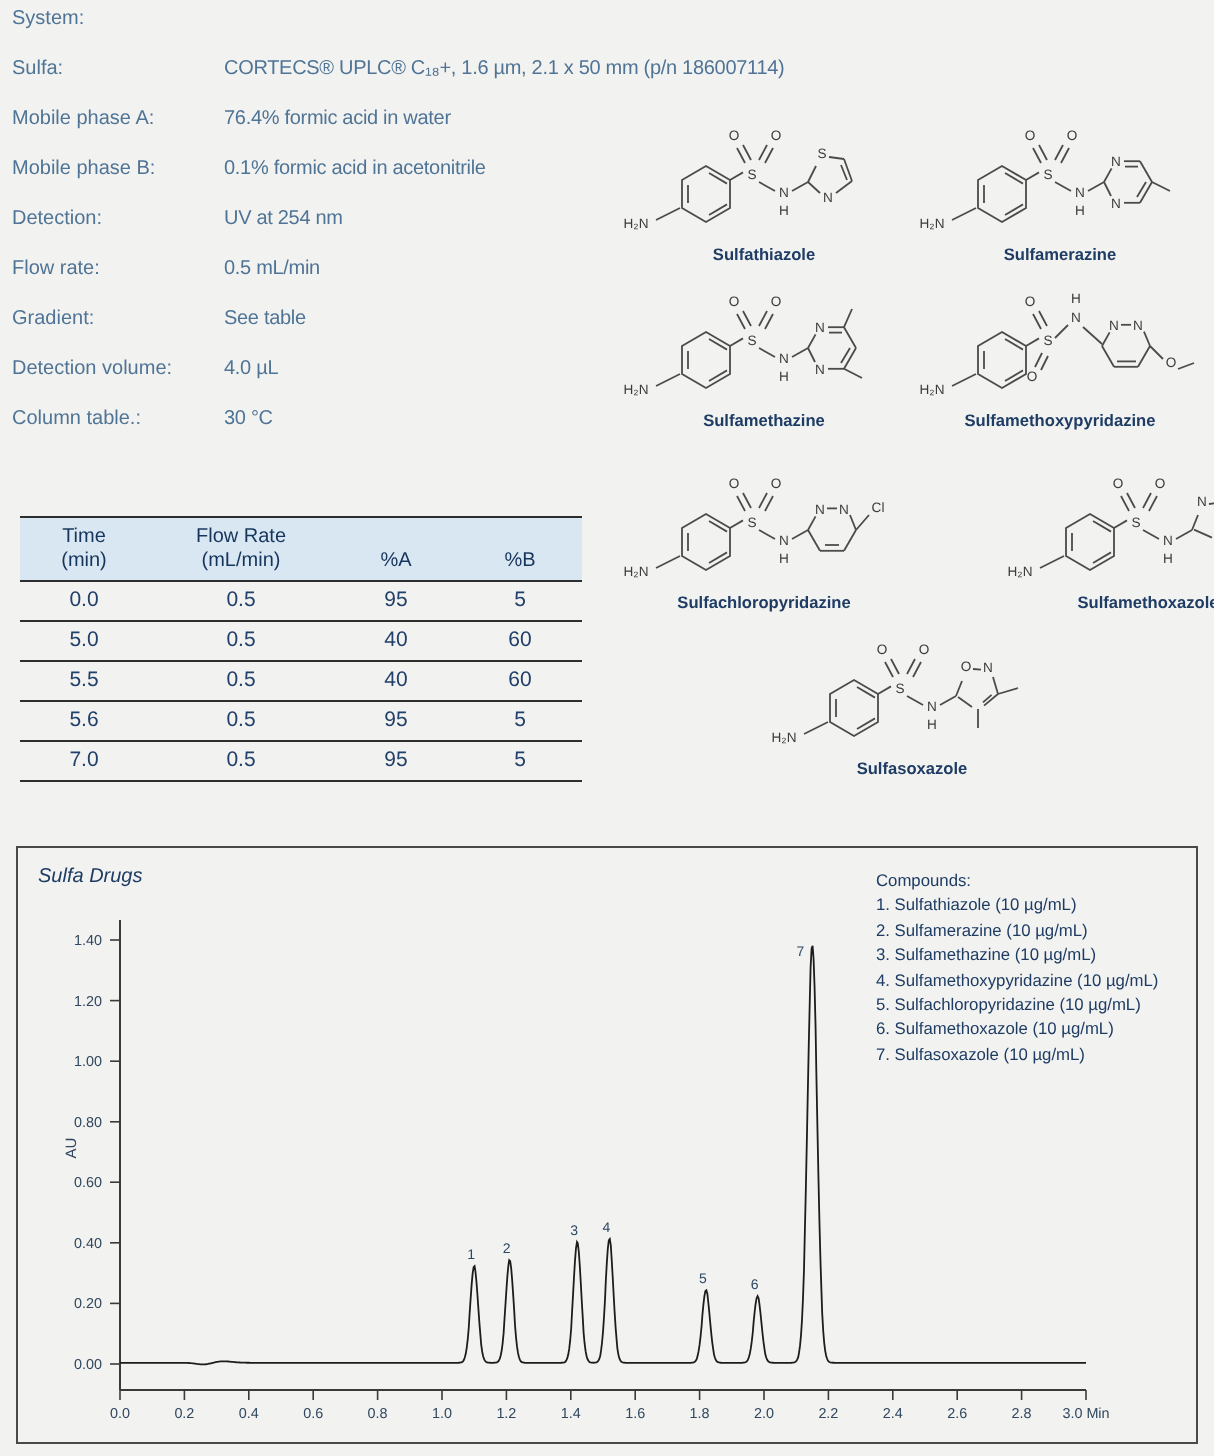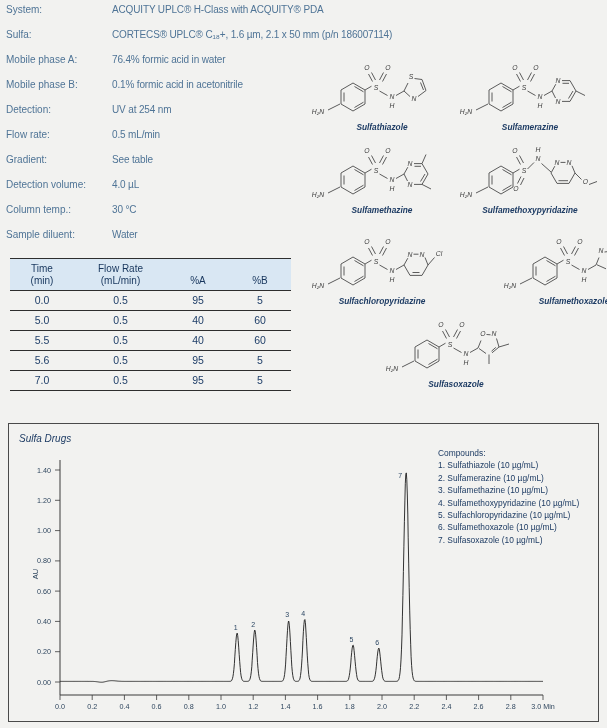--- a/index.html
+++ b/index.html
@@ -17,51 +17,50 @@
                   border-top:1px solid #2e2e2e;table-layout:fixed;}
   .gradient-table th{background:#d9e7f3;color:#16355c;font-size:10px;font-weight:normal;
                      text-align:center;vertical-align:bottom;padding:4px 0 3px;
                      border-bottom:1px solid #2e2e2e;line-height:12px;}
   .gradient-table td{color:#21406a;font-size:10.5px;text-align:center;padding:3px 0 4px;
                      border-bottom:1px solid #2e2e2e;}
   .gradient-table col.c1{width:64px}.gradient-table col.c2{width:93px}
   .gradient-table col.c3{width:62px}.gradient-table col.c4{width:62px}
 
   
-  .structures{position:absolute;left:308px;top:55px;width:296px;font-style:italic;}
+  .structures{position:absolute;left:308px;top:55px;width:296px;}
   .struct-row{display:flex;justify-content:space-between;}
   .struct-row.single{justify-content:center;}
   .struct-cell{width:148px;display:flex;flex-direction:column;align-items:center;}
   .struct-label{font-size:8.3px;font-weight:bold;color:#1e3c64;text-align:center;margin-top:1px;}
   svg.struct{display:block;}
   svg.struct line{stroke:#4b4b4b;stroke-width:0.9;}
   svg.struct polygon{fill:none;stroke:#4b4b4b;stroke-width:0.9;}
   svg.struct text{fill:#3c3c3c;font-size:6.8px;font-family:"Liberation Sans",sans-serif;}
 
   
   .chart-panel{position:absolute;left:8px;top:423px;width:589px;height:297px;border:1px solid #4a4a4a;}
   .chart-title{position:absolute;left:10px;top:9px;font-size:10px;font-style:italic;color:#1e3c64;z-index:2;}
-  .legend{position:absolute;left:429px;top:10px;font-size:8.4px;color:#1e3c64;line-height:12.4px;z-index:2;margin-top:13px;}
+  .legend{position:absolute;left:429px;top:10px;font-size:8.4px;color:#1e3c64;line-height:12.4px;z-index:2;}
   .legend-title{margin-bottom:0;}
   svg.chrom{position:absolute;left:0;top:0;}
   svg.chrom .axis{stroke:#3a3a3a;stroke-width:1;fill:none;}
   svg.chrom .tick{stroke:#3a3a3a;stroke-width:0.8;}
   svg.chrom text{font-family:"Liberation Sans",sans-serif;fill:#30475f;font-size:7.2px;}
   svg.chrom .trace{fill:none;stroke:#1d1d1d;stroke-width:0.9;}
   svg.chrom .pklab{font-size:7px;fill:#2c4763;}
   svg.chrom .axlab{font-size:7.5px;}
 </style>
 </head>
 <body>
 
 <div class="page">
   <div class="params">
       <div class="param-row">
         <span class="param-label">System:</span>
-        <span class="param-value">ACQUITY UPLC® H-Class with ACQUITY® PDA</span>
       </div>
       <div class="param-row">
         <span class="param-label">Sulfa:</span>
         <span class="param-value">CORTECS® UPLC® C₁₈+, 1.6 µm, 2.1 x 50 mm (p/n 186007114)</span>
       </div>
       <div class="param-row">
         <span class="param-label">Mobile phase A:</span>
         <span class="param-value">76.4% formic acid in water</span>
       </div>
       <div class="param-row">
@@ -78,26 +77,22 @@
       </div>
       <div class="param-row">
         <span class="param-label">Gradient:</span>
         <span class="param-value">See table</span>
       </div>
       <div class="param-row">
         <span class="param-label">Detection volume:</span>
         <span class="param-value">4.0 µL</span>
       </div>
       <div class="param-row">
-        <span class="param-label">Column temp.:</span>
+        <span class="param-label">Column table.:</span>
         <span class="param-value">30 °C</span>
-      </div>
-      <div class="param-row">
-        <span class="param-label">Sample diluent:</span>
-        <span class="param-value">Water</span>
       </div>
     </div>
 
   <table class="gradient-table">
     <colgroup>
         <col class="c1">
         <col class="c2">
         <col class="c3">
         <col class="c4">
       </colgroup>

